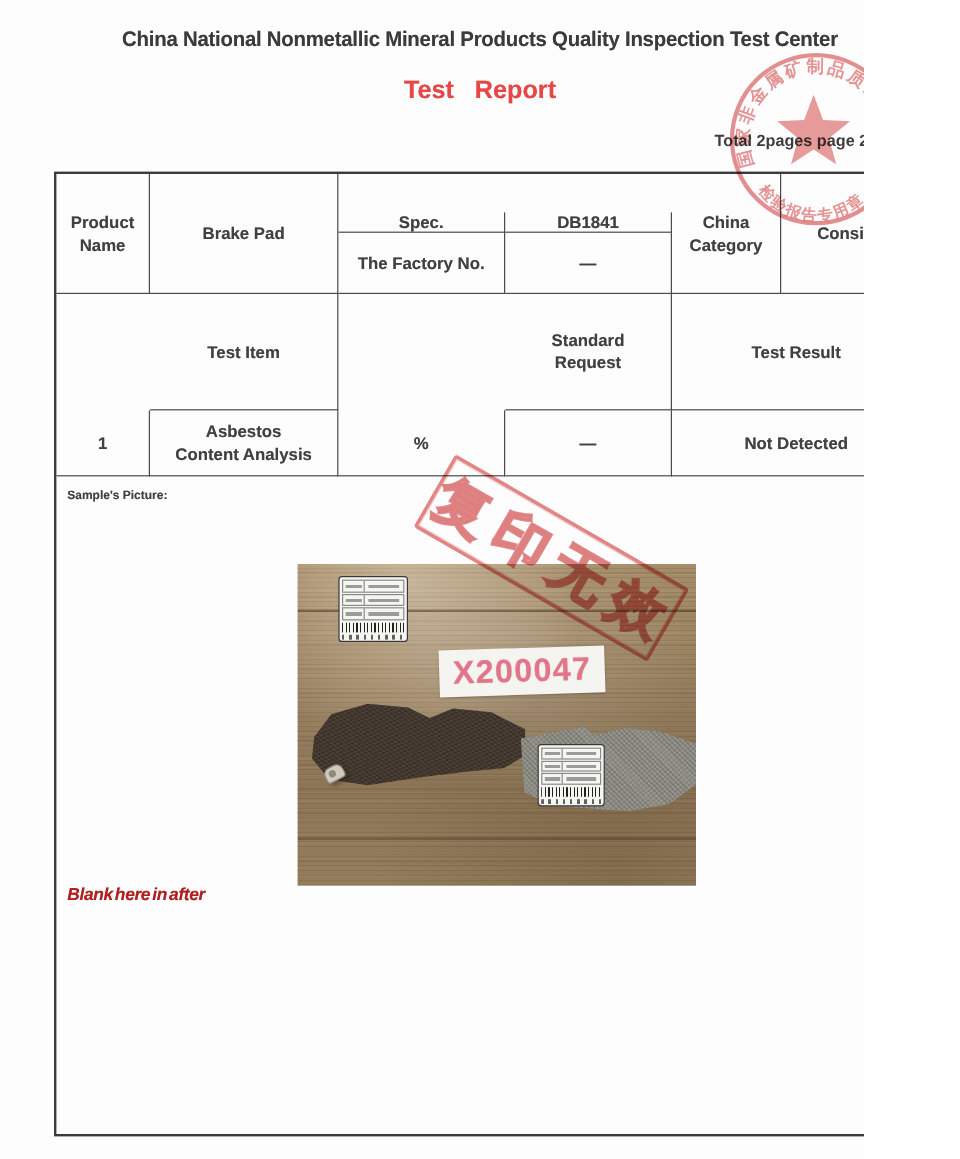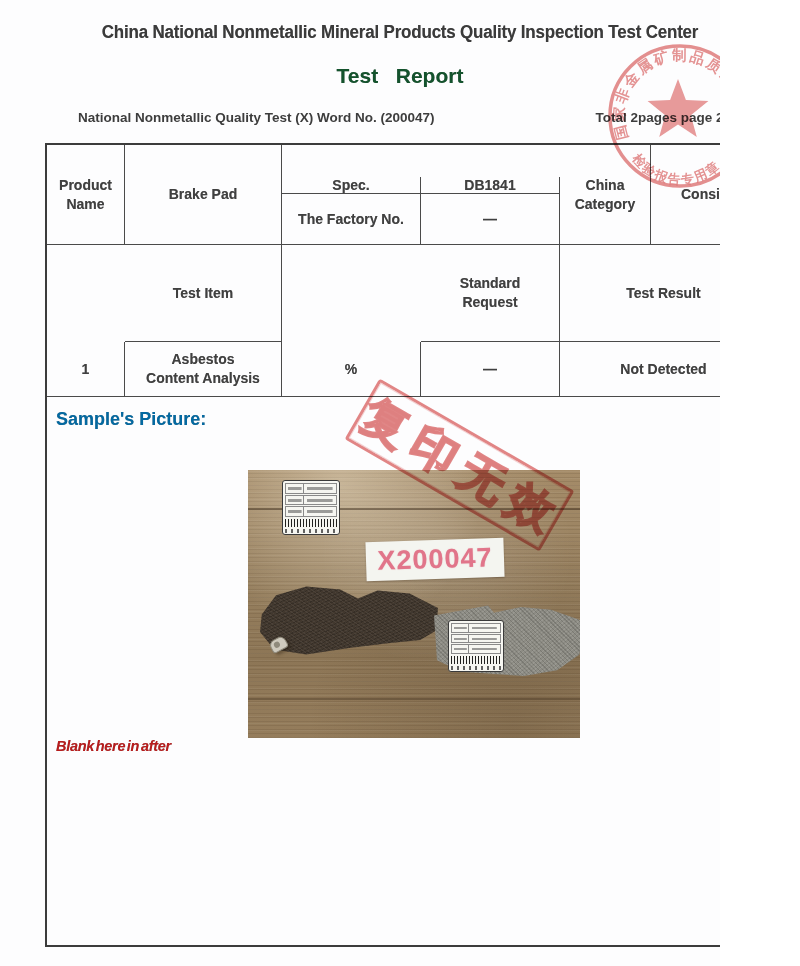--- a/index.html
+++ b/index.html
@@ -5,42 +5,42 @@
   * { margin:0; padding:0; box-sizing:border-box; }
   html,body { background:#ffffff; }
   body { font-family:"Liberation Sans","DejaVu Sans",sans-serif; color:#3e3e3e; }
   .page { position:relative; width:720px; height:966px; background:#fdfdfe; overflow:hidden; }
 
   
   .org-title { position:absolute; top:22px; left:0; width:800px; text-align:center;
     font-size:17.5px; font-weight:700; letter-spacing:-0.2px; color:#3b3b3b;
     transform:scaleX(0.97); white-space:nowrap; text-shadow:0 0 .4px rgba(60,60,60,.55); }
   .report-title { position:absolute; top:64px; left:0; width:800px; text-align:center;
-    font-size:21px; font-weight:700; color:#14532d; white-space:pre; text-shadow:0 0 .4px rgba(60,60,60,.5); }
+    font-size:21px; font-weight:700; color:#ef4444; white-space:pre; text-shadow:0 0 .4px rgba(60,60,60,.5); }
   .info-row { position:absolute; top:110px; left:0; width:800px; height:20px; font-size:13.5px; font-weight:700; color:#3d3d3d; }
   .doc-no { position:absolute; left:78px; top:0; }
   .pagination { position:absolute; right:60px; top:0; }
 
   
   .report-table { position:absolute; left:45px; top:143px; width:724px; height:804px;
     border:2.5px solid #3c3c3c; display:grid;
     grid-template-columns:78px 157px 139px 139px 91px 1fr;
     grid-template-rows:49px 51px 97px 55px auto; background:transparent; }
   .cell { border-right:1.5px solid #4a4a4a; border-bottom:1.5px solid #4a4a4a;
     display:flex; align-items:center; justify-content:center; text-align:center;
     font-size:14px; font-weight:700; color:#404040; white-space:pre-line; line-height:1.35;
     text-shadow:0 0 .4px rgba(60,60,60,.5); }
   .no-r { border-right:none; } .no-b { border-bottom:none; }
   .span-r12 { grid-row:1/3; } .c1{grid-column:1;} .c2{grid-column:2;} .c3{grid-column:3;}
   .c4{grid-column:4;} .c5{grid-column:5;} .c6{grid-column:6;} .c56{grid-column:5/7;}
   .r1{grid-row:1;margin-top:32px;} .r2{grid-row:2;} .r3{grid-row:3;} .r4{grid-row:4;}
   .tall-gap { line-height:2.4; }
   .sample-cell { grid-row:5; grid-column:1/7; position:relative; border:none;
     display:block; text-align:left; }
-  .sample-label { position:absolute; left:9px; top:10px; font-size:18px; font-weight:700; color:#0369a1; }
+  .sample-label { position:absolute; left:9px; top:10px; font-size:10px; font-weight:700; color:#404040; }
   .blank-note { position:absolute; left:9px; top:340px; font-size:14.5px; font-weight:700;
     color:#b91c1c; word-spacing:-2px; letter-spacing:-0.3px;font-style:italic; }
 
   
   .photo { position:absolute; left:201px; top:73px; width:332px; height:268px; overflow:hidden;
     background:
       radial-gradient(ellipse at 28% 6%, rgba(255,246,226,.40), transparent 42%),
       radial-gradient(ellipse at 60% 30%, rgba(255,255,255,.14), transparent 45%),
       radial-gradient(ellipse at 80% 95%, rgba(55,38,20,.18), transparent 55%),
       repeating-linear-gradient(0deg, rgba(66,46,26,.13) 0 1px, transparent 1px 4px),
@@ -97,21 +97,20 @@
     font-family:"DejaVu Sans",sans-serif; white-space:nowrap; padding-left:8px; }
 </style>
 </head>
 <body>
 
 <div class="page">
 
   <div class="org-title">China National Nonmetallic Mineral Products Quality Inspection Test Center</div>
   <div class="report-title">Test   Report</div>
   <div class="info-row">
-    <span class="doc-no">National Nonmetallic Quality Test (X) Word No. (200047)</span>
     <span class="pagination">Total 2pages page 2nd</span>
   </div>
 
   <div class="report-table">
     <div class="cell c2 span-r12">Brake Pad</div>
     <div class="cell c1 span-r12">Product Name</div>
     <div class="cell c3 r1">Spec.</div>
     <div class="cell c4 r1">DB1841</div>
     <div class="cell c3 r2">The Factory No.</div>
     <div class="cell c4 r2">—</div>

